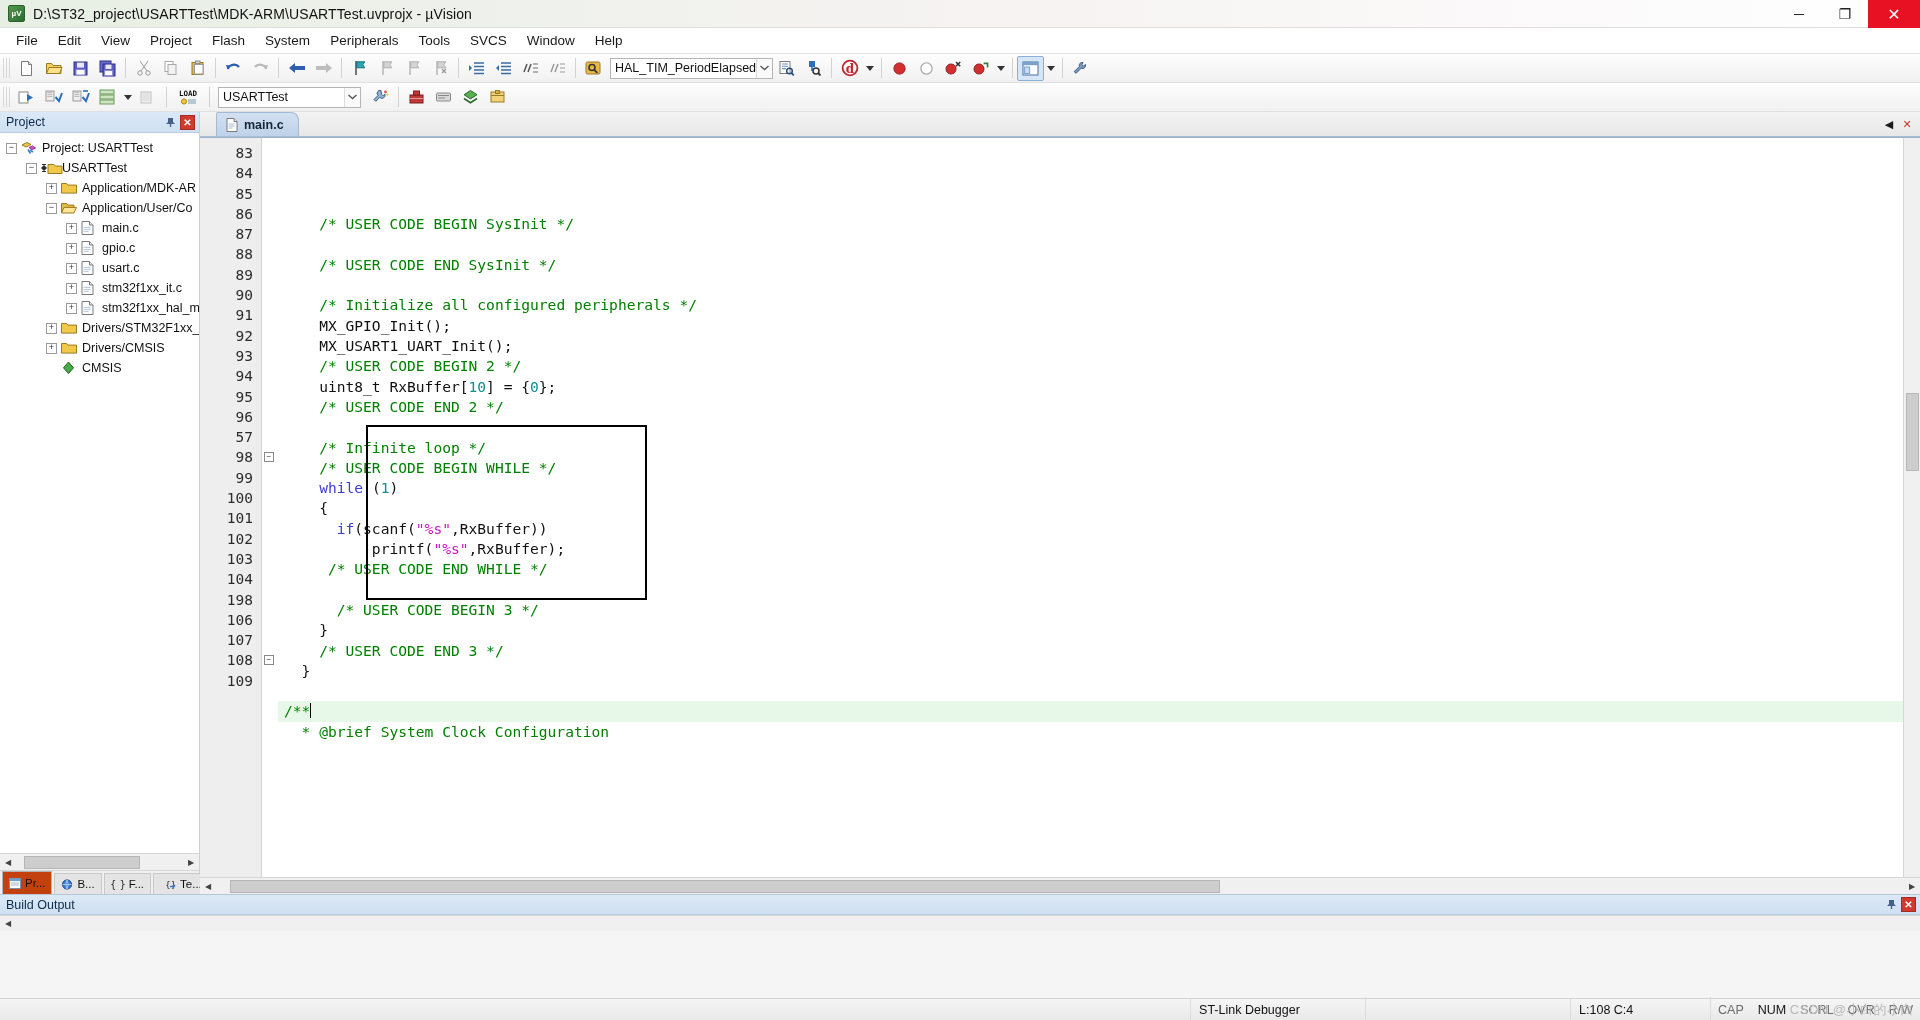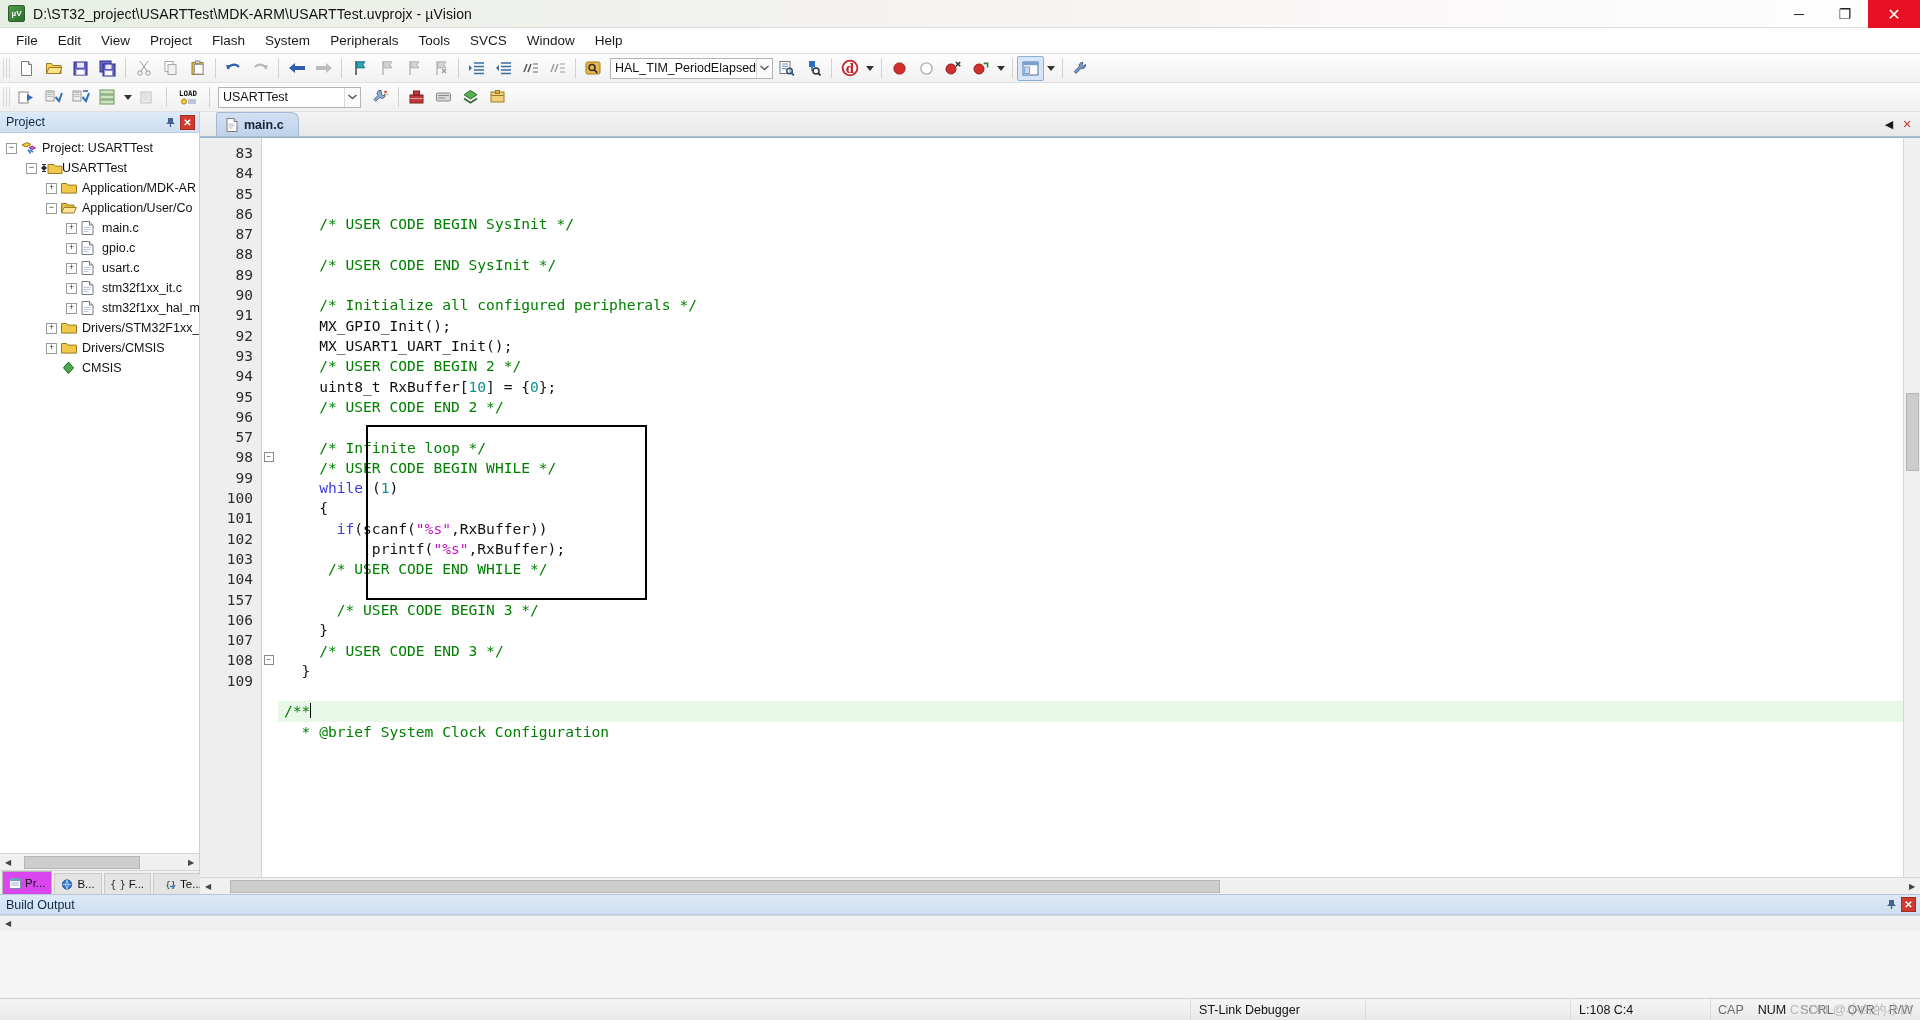--- a/index.html
+++ b/index.html
@@ -97,21 +97,21 @@
   .hsb-arrow { width:16px; height:15px; display:flex; align-items:center; justify-content:center;
                font-size:8px; color:#444; background:#f0f0f0; }
   .hsb-track { flex:1; height:15px; background:#f0f0f0; position:relative; }
   .hsb-thumb { position:absolute; left:8px; top:1px; width:116px; height:13px;
                background:#cdcdcd; border:1px solid #b6b6b6; }
   .tabstrip { height:24px; min-height:24px; display:flex; align-items:flex-end;
               background:#f0f0f0; border-top:1px solid #d6d6d6; padding-left:2px; }
   .ptab { display:flex; align-items:center; height:21px; padding:0 6px; font-size:11.5px;
           background:#e4e4e4; border:1px solid #c9c9c9; border-bottom:none; margin-right:2px;
           color:#111; }
-  .ptab.active { background:#d946ef; border-color:#b4b4b4; height:23px; }
+  .ptab.active { background:#c2410c; border-color:#b4b4b4; height:23px; }
   .ptab .ti { margin-right:4px; display:flex; }
 
   
   .editor { flex:1; display:flex; flex-direction:column; min-width:0; background:#f0f0f0; }
   .edtabs { height:25px; min-height:25px; display:flex; align-items:flex-end;
             background:linear-gradient(to bottom,#f3f3f3,#e8e8e8);
             border-bottom:1px solid #a8bcd2; position:relative; padding-left:16px; }
   .edtab { display:flex; align-items:center; height:24px; padding:0 14px 0 9px;
            background:linear-gradient(to bottom,#d3e0f1,#bfd2ea);
            border:1px solid #a3bad6; border-bottom:none; font-size:12.5px; font-weight:bold;
@@ -754,21 +754,21 @@
               <div class="gnum">95</div>
               <div class="gnum">96</div>
               <div class="gnum">57</div>
               <div class="gnum">98</div>
               <div class="gnum">99</div>
               <div class="gnum">100</div>
               <div class="gnum">101</div>
               <div class="gnum">102</div>
               <div class="gnum">103</div>
               <div class="gnum">104</div>
-              <div class="gnum">157</div>
+              <div class="gnum">198</div>
               <div class="gnum">106</div>
               <div class="gnum">107</div>
               <div class="gnum">108</div>
               <div class="gnum">109</div>
             </div>
           <div class="foldbar" id="foldbar">
               <div class="gnum" style="padding-right: 0px; text-align: left;"></div>
               <div class="gnum" style="padding-right: 0px; text-align: left;"></div>
               <div class="gnum" style="padding-right: 0px; text-align: left;"></div>
               <div class="gnum" style="padding-right: 0px; text-align: left;"></div>

